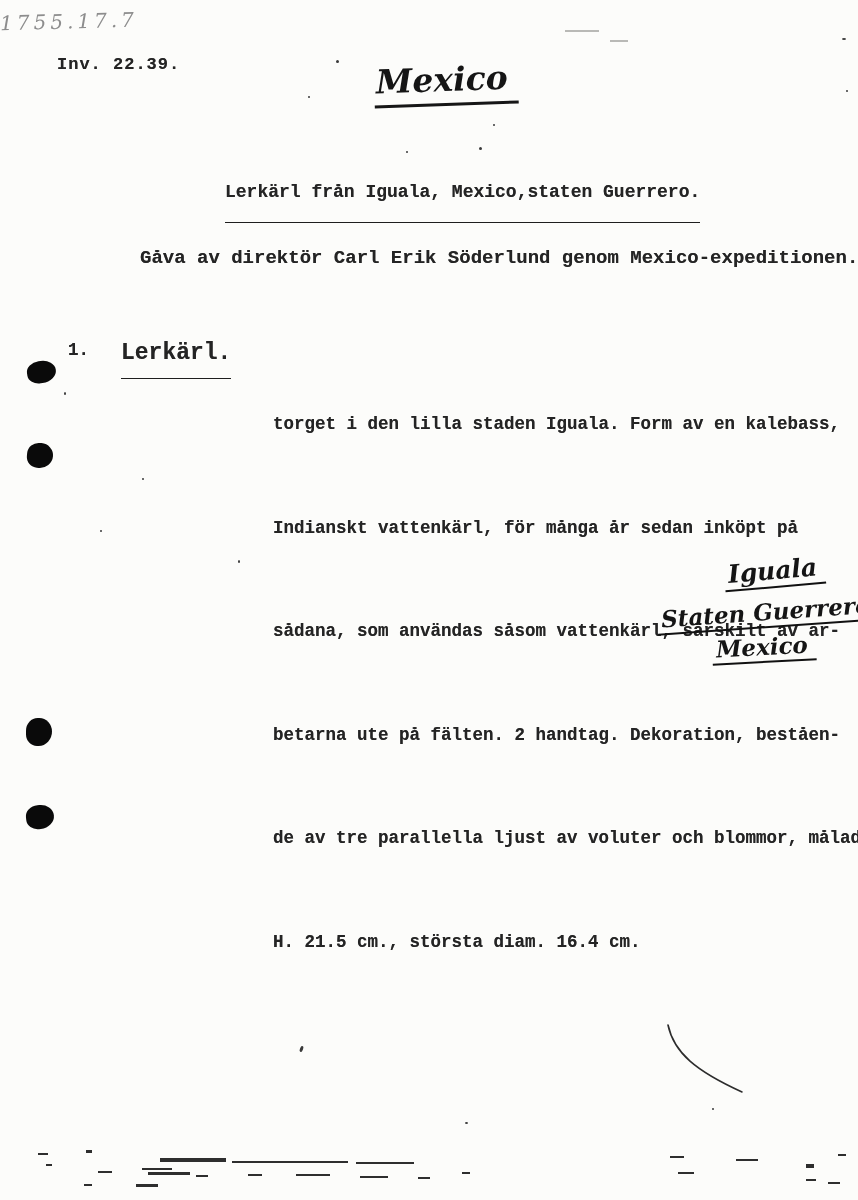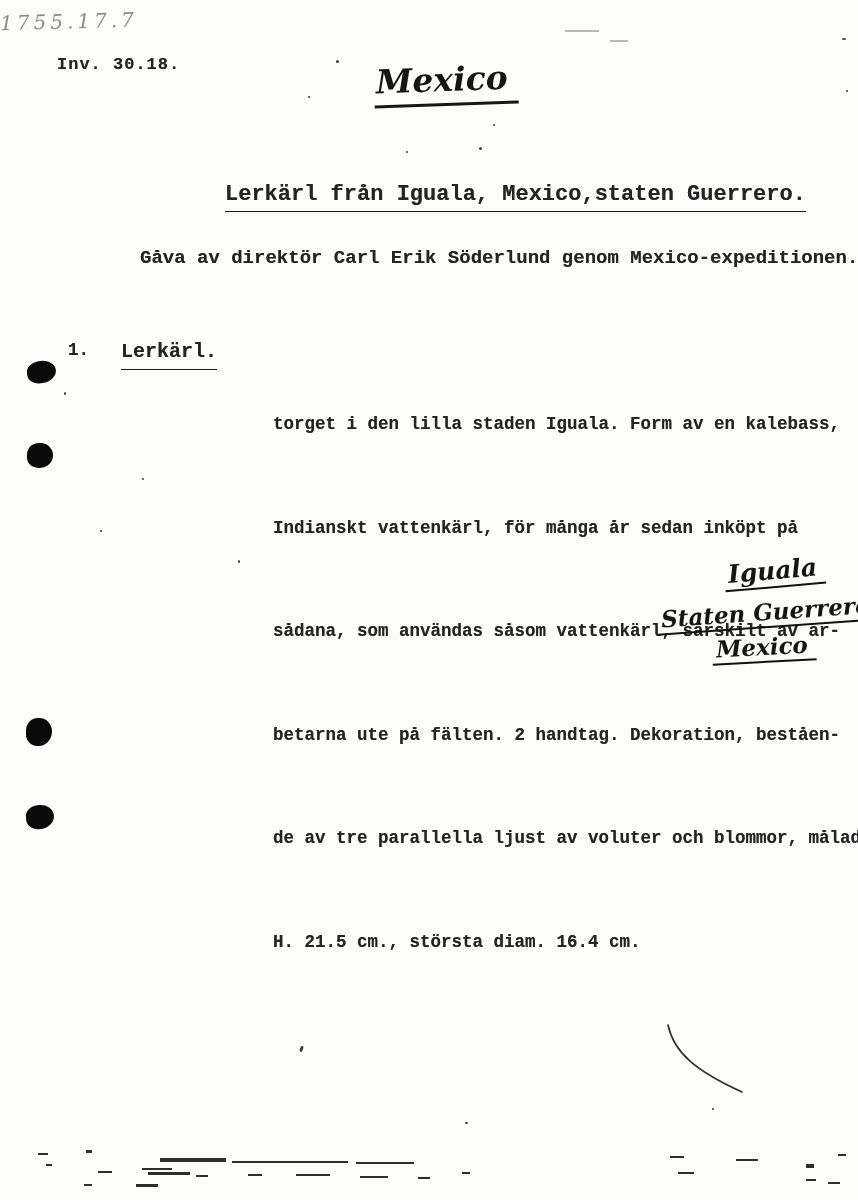--- a/index.html
+++ b/index.html
@@ -33,26 +33,26 @@
     white-space: nowrap;
   }
   .inv          { left: 57px;  top: 55px;  font-size: 17px; letter-spacing: 1px; }
   .pencil-note  { left: 380px; top: 22px;  font-size: 20px; color: #8d8d8d;
                   letter-spacing: 4px; transform: rotate(-1.5deg);
                   font-family: "DejaVu Serif", serif; font-style: italic; }
   .pencil-dash  { position:absolute; background:#b9b9b6; }
   .hw-title     { left: 374px; top: 60px;  font-size: 33px; font-weight: 700;
                   transform: rotate(-2deg);
                   border-bottom: 3px solid #161616; padding: 0 10px 4px 2px; }
-  .heading      { left: 225px; top: 182px; font-size: 22px;
-                  border-bottom: 1.6px solid #1e1e1e; padding-bottom: 4px; }
+  .heading      { left: 225px; top: 182px; font-size: 18px;
+                  border-bottom: 1.6px solid #1e1e1e; padding-bottom: 20px; }
   .donation     { left: 140px; top: 247px; font-size: 19px; }
   .item-no      { left: 68px;  top: 340px; font-size: 17.5px; }
-  .item-label   { left: 121px; top: 340px; font-size: 20px;
-                  border-bottom: 1.6px solid #1e1e1e; padding-bottom: 6px; }
+  .item-label   { left: 121px; top: 340px; font-size: 23px;
+                  border-bottom: 1.6px solid #1e1e1e; padding-bottom: 12px; }
   .desc         { left: 273px; top: 338px; font-size: 17.5px; line-height: 34.5px; }
   .desc div     { white-space: pre; }
 
   .note         { border-bottom: 2px solid #111; padding: 0 8px 1px 4px; }
   .note-1       { left: 724px; top: 556px; font-size: 25px; transform: rotate(-5deg); font-weight: 700;}
   .note-2       { left: 657px; top: 598px; font-size: 23px; transform: rotate(-4deg); font-weight: 700;}
   .note-3       { left: 712px; top: 633px; font-size: 23px; transform: rotate(-3deg); font-weight: 700;}
 
   .hole {
     position: absolute;
@@ -67,21 +67,21 @@
   .stroke-svg { position: absolute; left: 640px; top: 1008px; }
 
   .speck { position: absolute; background: #3a3a3a; border-radius: 50%; }
   .nz    { position: absolute; background: #2e2e2e; }
 </style>
 </head>
 <body>
 
 <div class="page">
 
-  <div class="typed inv">Inv. 30.18.</div>
+  <div class="typed inv">Inv. 22.39.</div>
 
   <div class="pencil-note">1755.17.7</div>
   <div class="pencil-dash" style="left:565px; top:30px; width:34px; height:2px;"></div>
   <div class="pencil-dash" style="left:610px; top:40px; width:18px; height:2px;"></div>
 
   <div class="hw hw-title">Mexico</div>
 
   <div class="typed heading">Lerkärl från Iguala, Mexico,staten Guerrero.</div>
 
   <div class="typed donation">Gåva av direktör Carl Erik Söderlund genom Mexico-expeditionen.</div>

